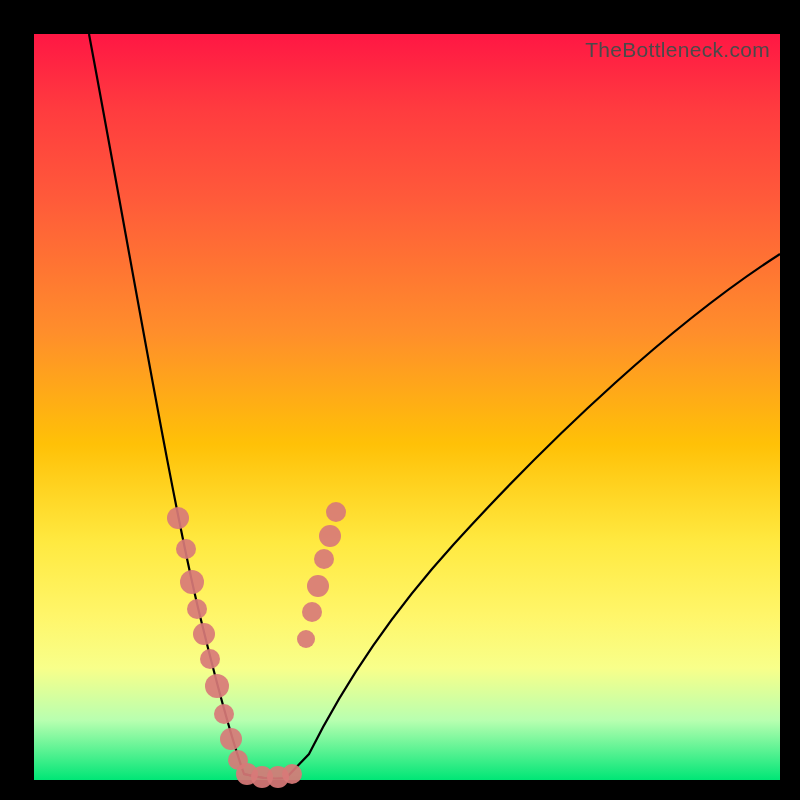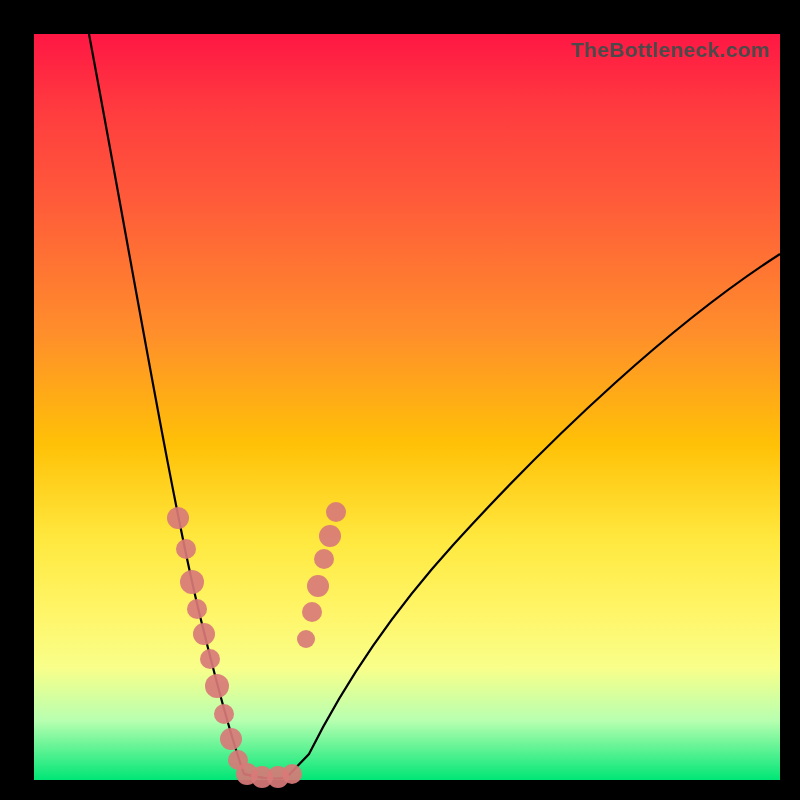--- a/index.html
+++ b/index.html
@@ -36,21 +36,21 @@
       #b8ffb0 92%,
       #00e676 100%
     );
   }
   .watermark {
     position: absolute;
     top: 4px;
     right: 10px;
     color: #4a4a4a;
     font-size: 21px;
-    font-weight: 700;
+    font-weight: 400;
     letter-spacing: 0.3px;
   }
   svg.curves {
     position: absolute;
     left: 0;
     top: 0;
     width: 746px;
     height: 746px;
     overflow: visible;
   }

